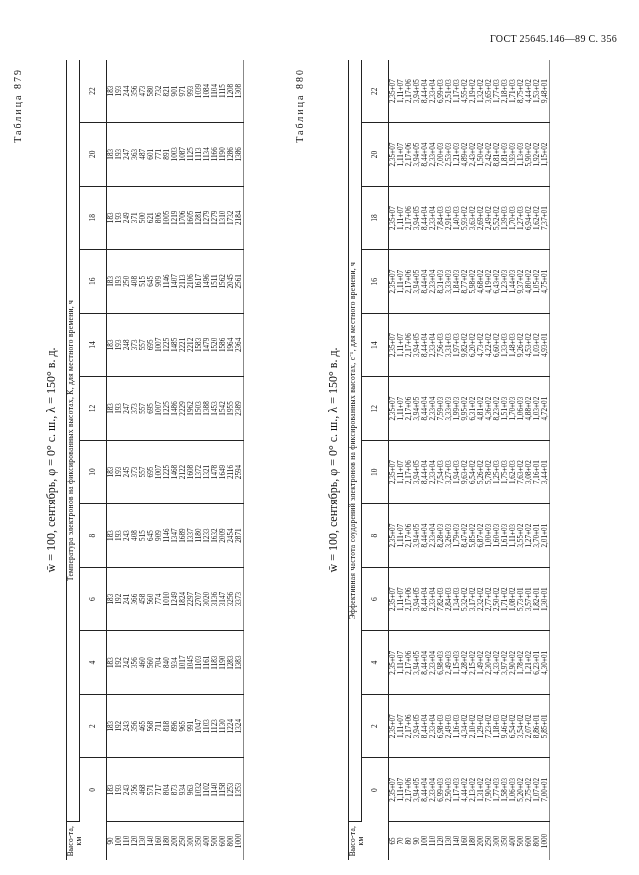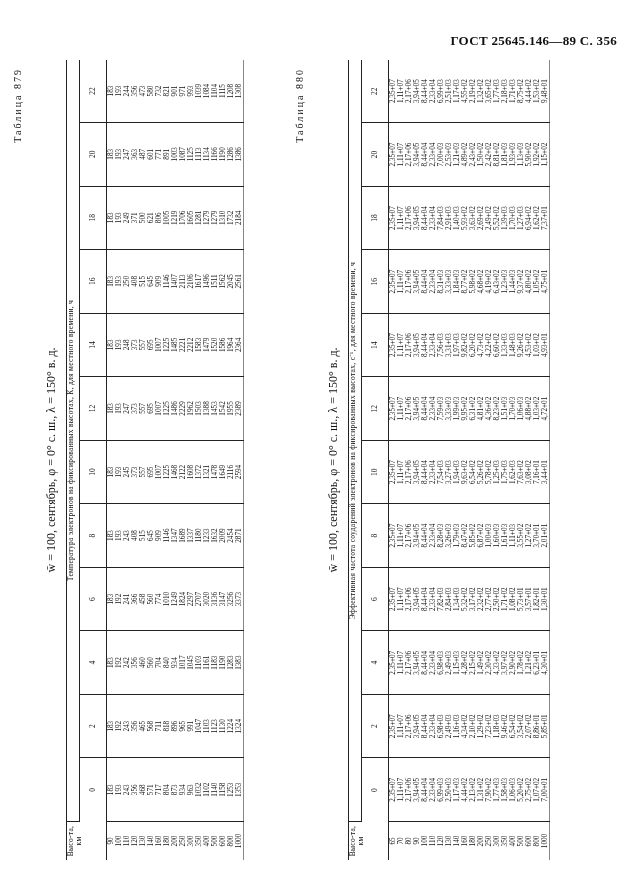--- a/index.html
+++ b/index.html
@@ -1,17 +1,17 @@
 <!DOCTYPE html>
 <html><head>
 <meta charset="utf-8">
 <style>
   html,body{margin:0;padding:0;background:#fff;}
   body{width:639px;height:875px;position:relative;overflow:hidden;font-family:"Liberation Serif","DejaVu Serif",serif;color:#111;}
-  .page-header{position:absolute;top:33px;right:22px;font-family:"Liberation Serif",serif;font-weight:bold;font-size:13px;letter-spacing:0.3px;text-align:center;}
+  .page-header{position:absolute;top:33px;right:22px;font-family:"Liberation Serif",serif;font-weight:normal;font-size:10px;letter-spacing:0.3px;text-align:center;}
   
   .rot{position:absolute;left:0;top:0;width:810px;height:600px;transform-origin:0 0;transform:translate(12px,860px) rotate(-90deg);}
   .tblock{position:absolute;left:0;width:800px;}
   .tblock.t1{top:0;}
   .tblock.t2{top:282px;}
   .tlabel{position:absolute;right:8px;top:0;font-size:10px;letter-spacing:2px;}
   .ttitle{text-align:center;font-size:12px;margin-top:32px;height:16px;}
   table{border-collapse:collapse;width:100%;font-size:7.2px;line-height:8px;font-family:"Liberation Serif",serif;}
   .t1 table{margin-top:6px;}
   .t2 table{margin-top:6px;}

